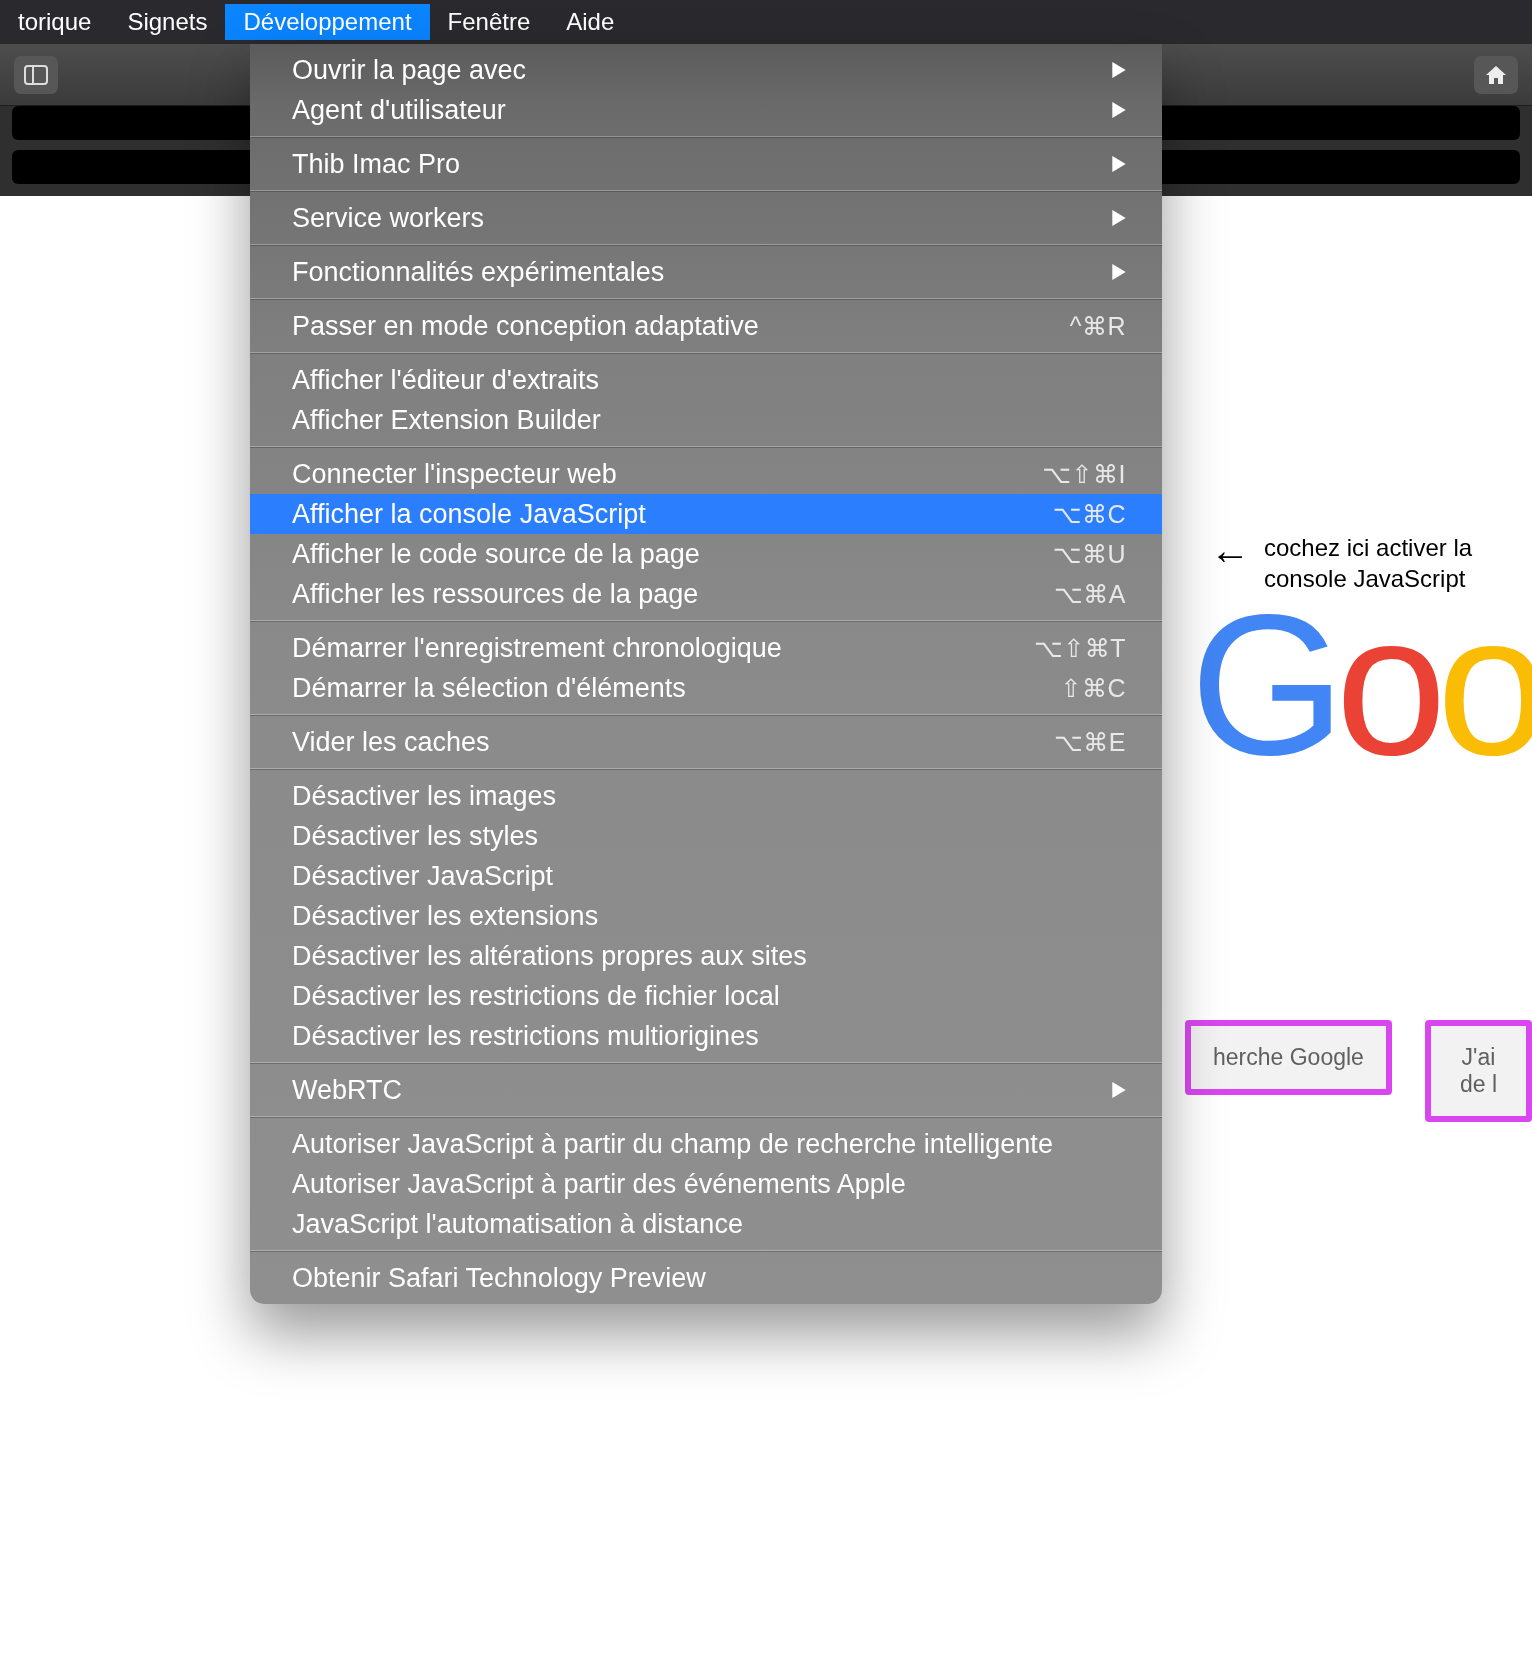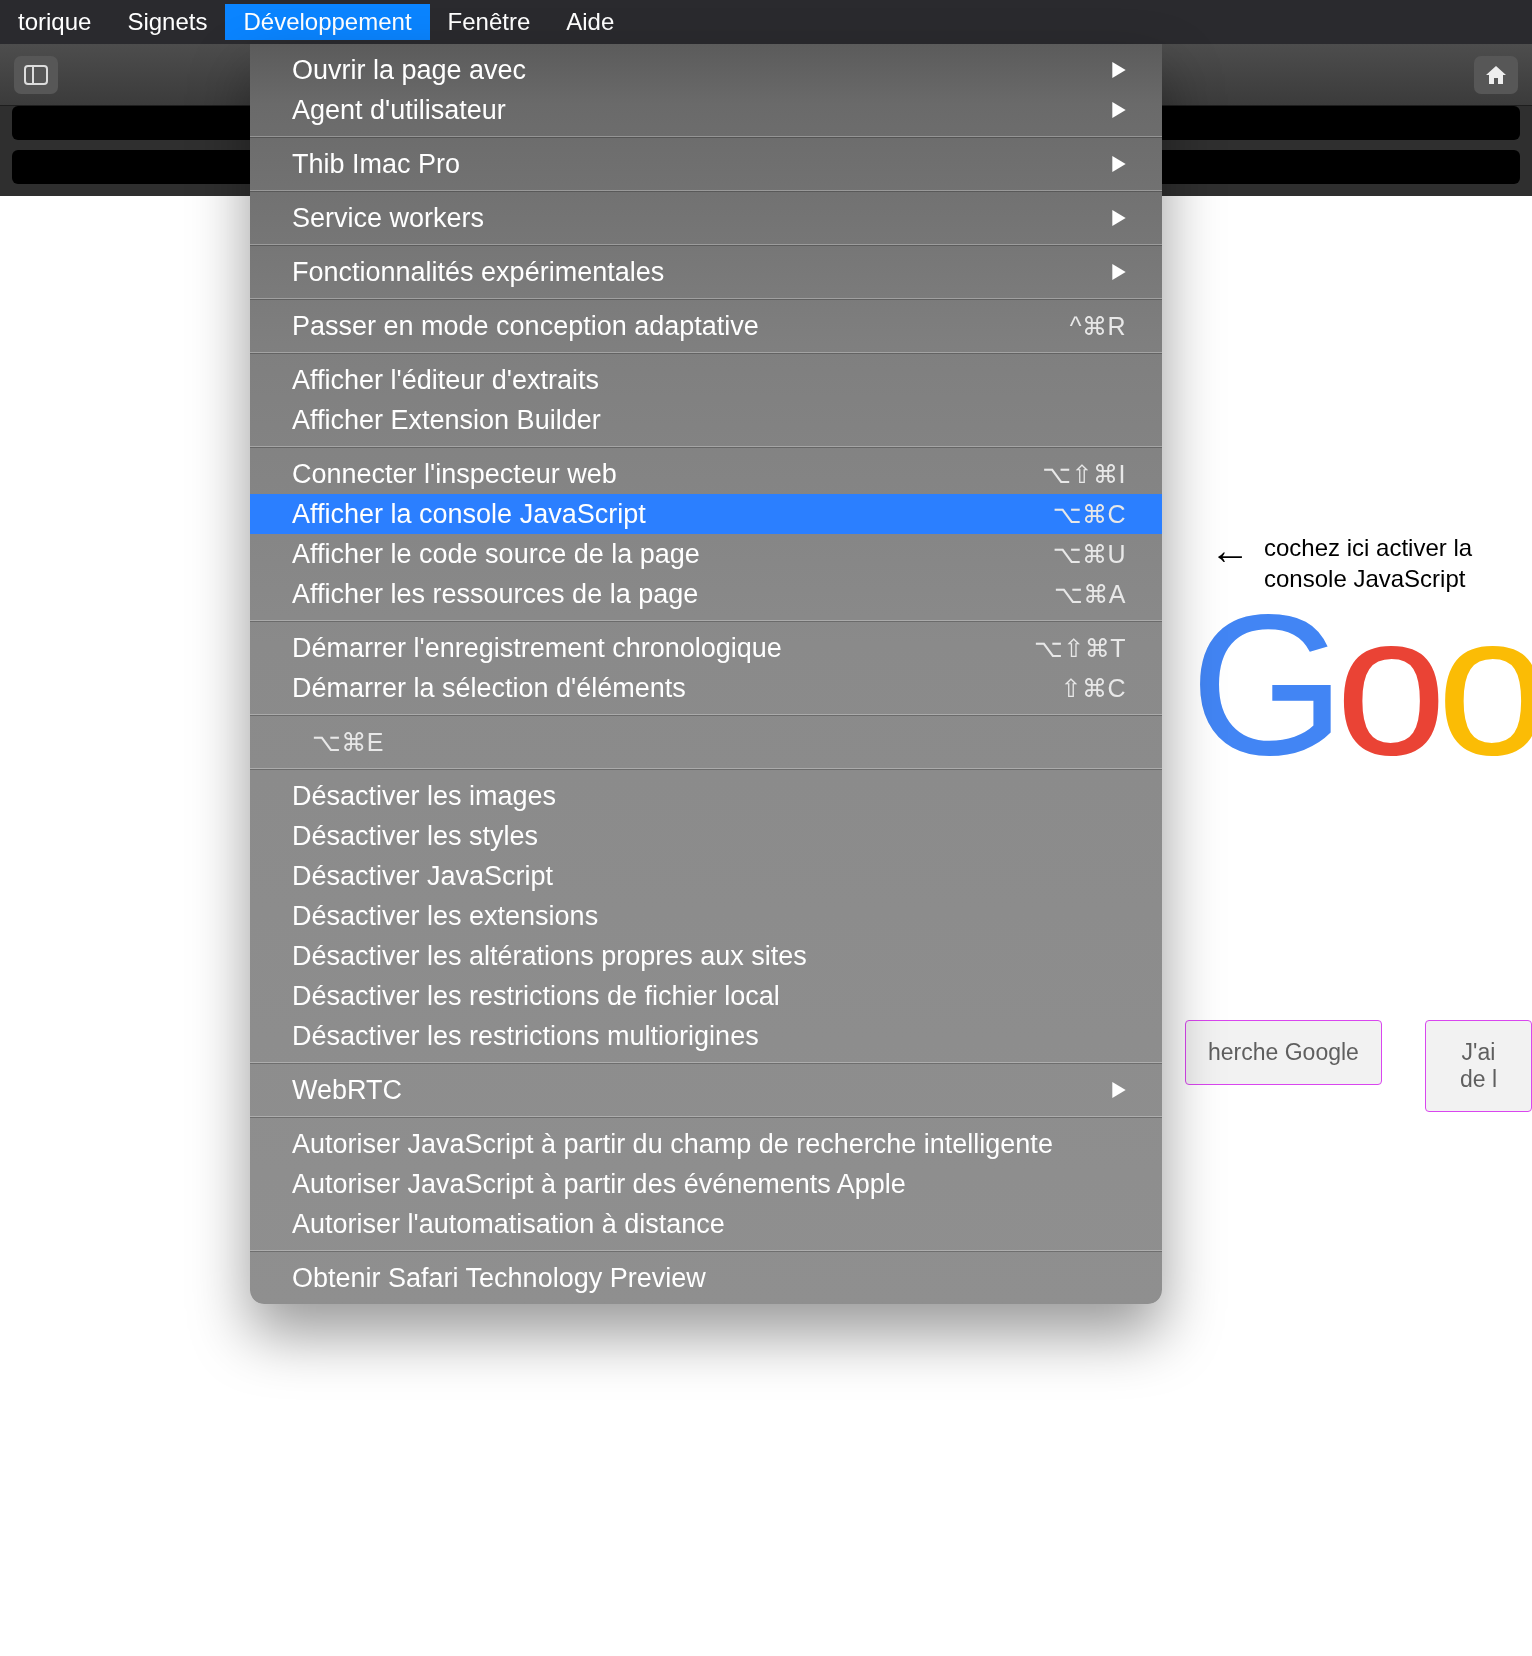--- a/index.html
+++ b/index.html
@@ -52,21 +52,21 @@
     position:absolute; top: 570px; left: 1190px;
     font-family: "Product Sans", Arial, sans-serif; font-weight:400; font-size:200px;
     letter-spacing:-10px; display:flex;
   }
   .googlelogo span:nth-child(1){color:#4285F4;}
   .googlelogo span:nth-child(2){color:#EA4335;}
   .googlelogo span:nth-child(3){color:#FBBC05;}
   .googlelogo span:nth-child(4){color:#4285F4;}
 
   .gbutton {
-    position:absolute; background:#f2f2f2; border:1px solid #d946ef; border-radius:4px;
+    position:absolute; background:#f2f2f2; border:6px solid #d946ef; border-radius:4px;
     font-size:23px; color:#5f5f5f; padding: 18px 22px;
   }
 
   .callout {
     position:absolute; top: 532px; left: 1210px; font-size:24px; color:#000;
     display:flex; align-items:flex-start;
   }
   .callout .arr { font-size:40px; margin-right:14px; margin-top:-4px; font-weight: 300; }
   .callout .txt { line-height:1.3; }
 </style>
@@ -217,20 +217,21 @@
         <span class="accel">⌥⇧⌘T</span>
       </div>
       <div class="ditem">
         <span class="label">Démarrer la sélection d'éléments</span>
         <span class="accel">⇧⌘C</span>
       </div>
     </div>
     <div class="dsep"></div>
     <div class="dsection">
       <div class="ditem">
+        <span class="label">Vider les caches</span>
         <span class="accel">⌥⌘E</span>
       </div>
     </div>
     <div class="dsep"></div>
     <div class="dsection">
       <div class="ditem">
         <span class="label">Désactiver les images</span>
       </div>
       <div class="ditem">
         <span class="label">Désactiver les styles</span>
@@ -264,21 +265,21 @@
     </div>
     <div class="dsep"></div>
     <div class="dsection">
       <div class="ditem">
         <span class="label">Autoriser JavaScript à partir du champ de recherche intelligente</span>
       </div>
       <div class="ditem">
         <span class="label">Autoriser JavaScript à partir des événements Apple</span>
       </div>
       <div class="ditem">
-        <span class="label">Autoriser l'automatisation à distance</span>
+        <span class="label">JavaScript l'automatisation à distance</span>
       </div>
     </div>
     <div class="dsep"></div>
     <div class="dsection">
       <div class="ditem">
         <span class="label">Obtenir Safari Technology Preview</span>
       </div>
     </div>
   </div>
 

